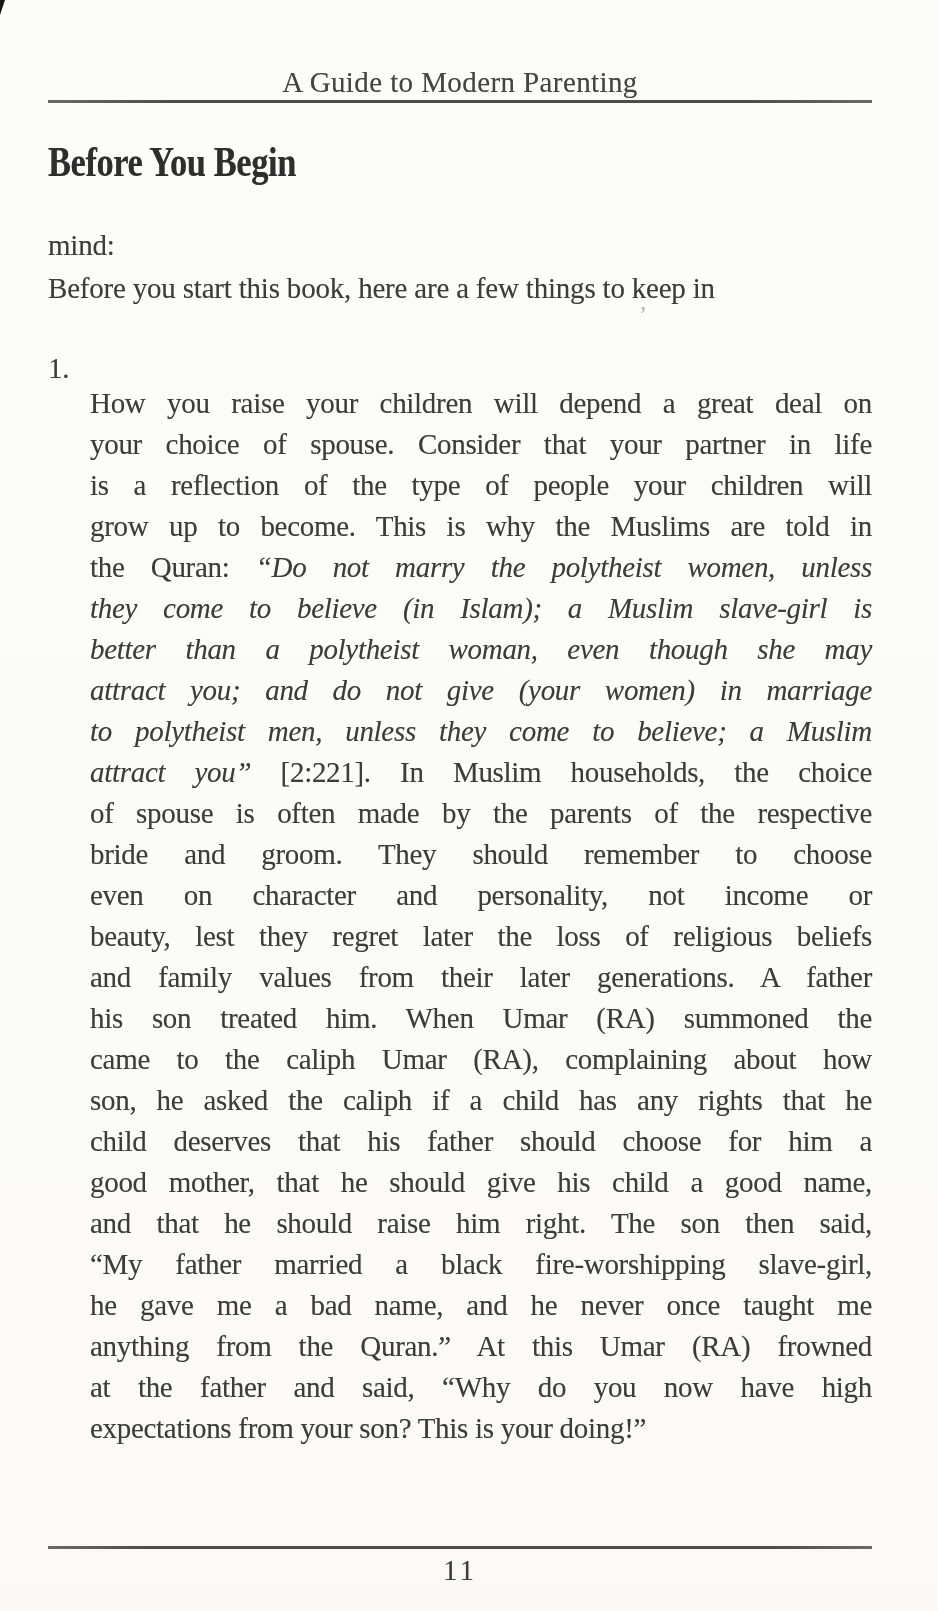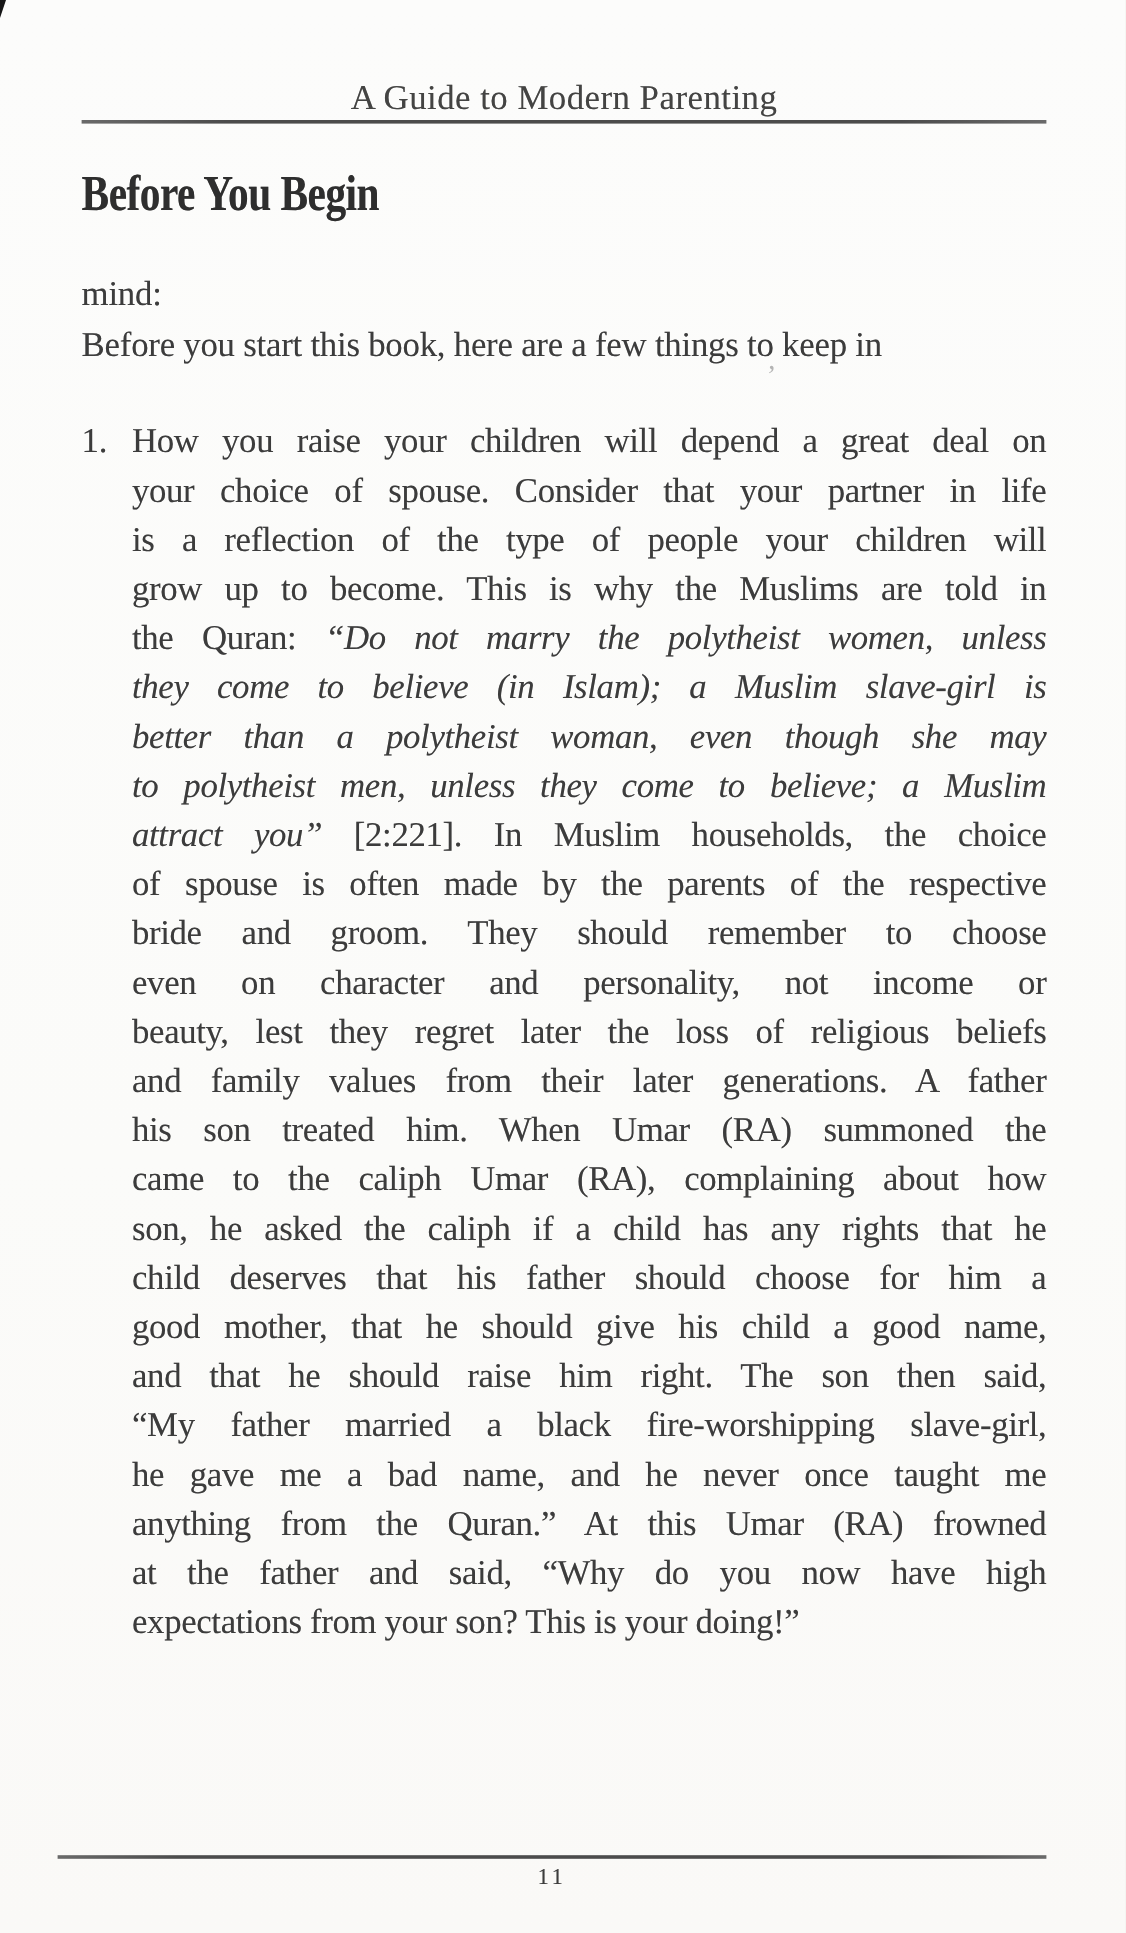--- a/index.html
+++ b/index.html
@@ -8,21 +8,21 @@
     width: 938px;
     height: 1611px;
     margin: 0 auto;
     background: #fbfbf9;
     background-image: linear-gradient(180deg, #fcfcfb 0%, #fbfbf9 60%, #faf9f7 100%);
     overflow: hidden;
     font-family: "Liberation Serif", "DejaVu Serif", serif;
     color: #3e3e3e;
     box-sizing: border-box;
   }
-  .content { padding: 0 66px 0 68px; }
+  .content { padding: 0 66px 0 48px; }
 
   .corner-mark {
     position: absolute; left: 0; top: 0;
     width: 5px; height: 15px;
     background: #161616;
     clip-path: polygon(0 0, 100% 0, 0 100%);
   }
 
   .running-title {
     margin-top: 66px;
@@ -72,21 +72,21 @@
   .list-item {
     display: flex;
     margin-top: 38px;
     font-size: 29px;
     line-height: 41px;
     letter-spacing: -0.3px;
     color: #3c3c3c;
     text-shadow: 0 0 0.4px rgba(60,60,60,0.4);
   }
   .list-num { width: 42px; flex: 0 0 42px; }
-  .list-text { flex: 1 1 auto; min-width: 0; }
+  .list-text { flex: 1 1 auto; min-width: 0; margin-top: 35px; }
   .list-text .line {
     text-align: justify;
     text-align-last: justify;
   }
   .list-text .line:last-child {
     text-align-last: left;
   }
   .line .it { font-style: italic; }
 
   footer.page-footer {
@@ -94,21 +94,21 @@
     left: 48px; right: 66px;
     top: 1546px;
   }
   .footer-rule {
     height: 3px;
     background: linear-gradient(90deg, #6a6a6a, #4c4c4c 12%, #4c4c4c 88%, #6a6a6a);
   }
   .page-number {
     margin-top: 5px;
     text-align: center;
-    font-size: 19px;
+    font-size: 29px;
     letter-spacing: 3px;
     color: #3d3d3d;
     text-shadow: 0 0 0.4px rgba(60,60,60,0.4);
   }
 </style>
 </head>
 <body>
 
 <div class="page">
 
@@ -131,20 +131,21 @@
     <div class="list-item">
       <div class="list-num">1.</div>
       <div class="list-text">
           <div class="line"><span>How you raise your children will depend a great deal on</span></div>
           <div class="line"><span>your choice of spouse. Consider that your partner in life</span></div>
           <div class="line"><span>is a reflection of the type of people your children will</span></div>
           <div class="line"><span>grow up to become. This is why the Muslims are told in</span></div>
           <div class="line"><span>the Quran: </span><span class="it">“Do not marry the polytheist women, unless</span></div>
           <div class="line"><span class="it">they come to believe (in Islam); a Muslim slave-girl is</span></div>
           <div class="line"><span class="it">better than a polytheist woman, even though she may</span></div>
+          <div class="line"><span class="it">attract you; and do not give (your women) in marriage</span></div>
           <div class="line"><span class="it">to polytheist men, unless they come to believe; a Muslim</span></div>
           <div class="line"><span class="it">attract you”</span><span> [2:221]. In Muslim households, the choice</span></div>
           <div class="line"><span>of spouse is often made by the parents of the respective</span></div>
           <div class="line"><span>bride and groom. They should remember to choose</span></div>
           <div class="line"><span>even on character and personality, not income or</span></div>
           <div class="line"><span>beauty, lest they regret later the loss of religious beliefs</span></div>
           <div class="line"><span>and family values from their later generations. A father</span></div>
           <div class="line"><span>his son treated him. When Umar (RA) summoned the</span></div>
           <div class="line"><span>came to the caliph Umar (RA), complaining about how</span></div>
           <div class="line"><span>son, he asked the caliph if a child has any rights that he</span></div>

